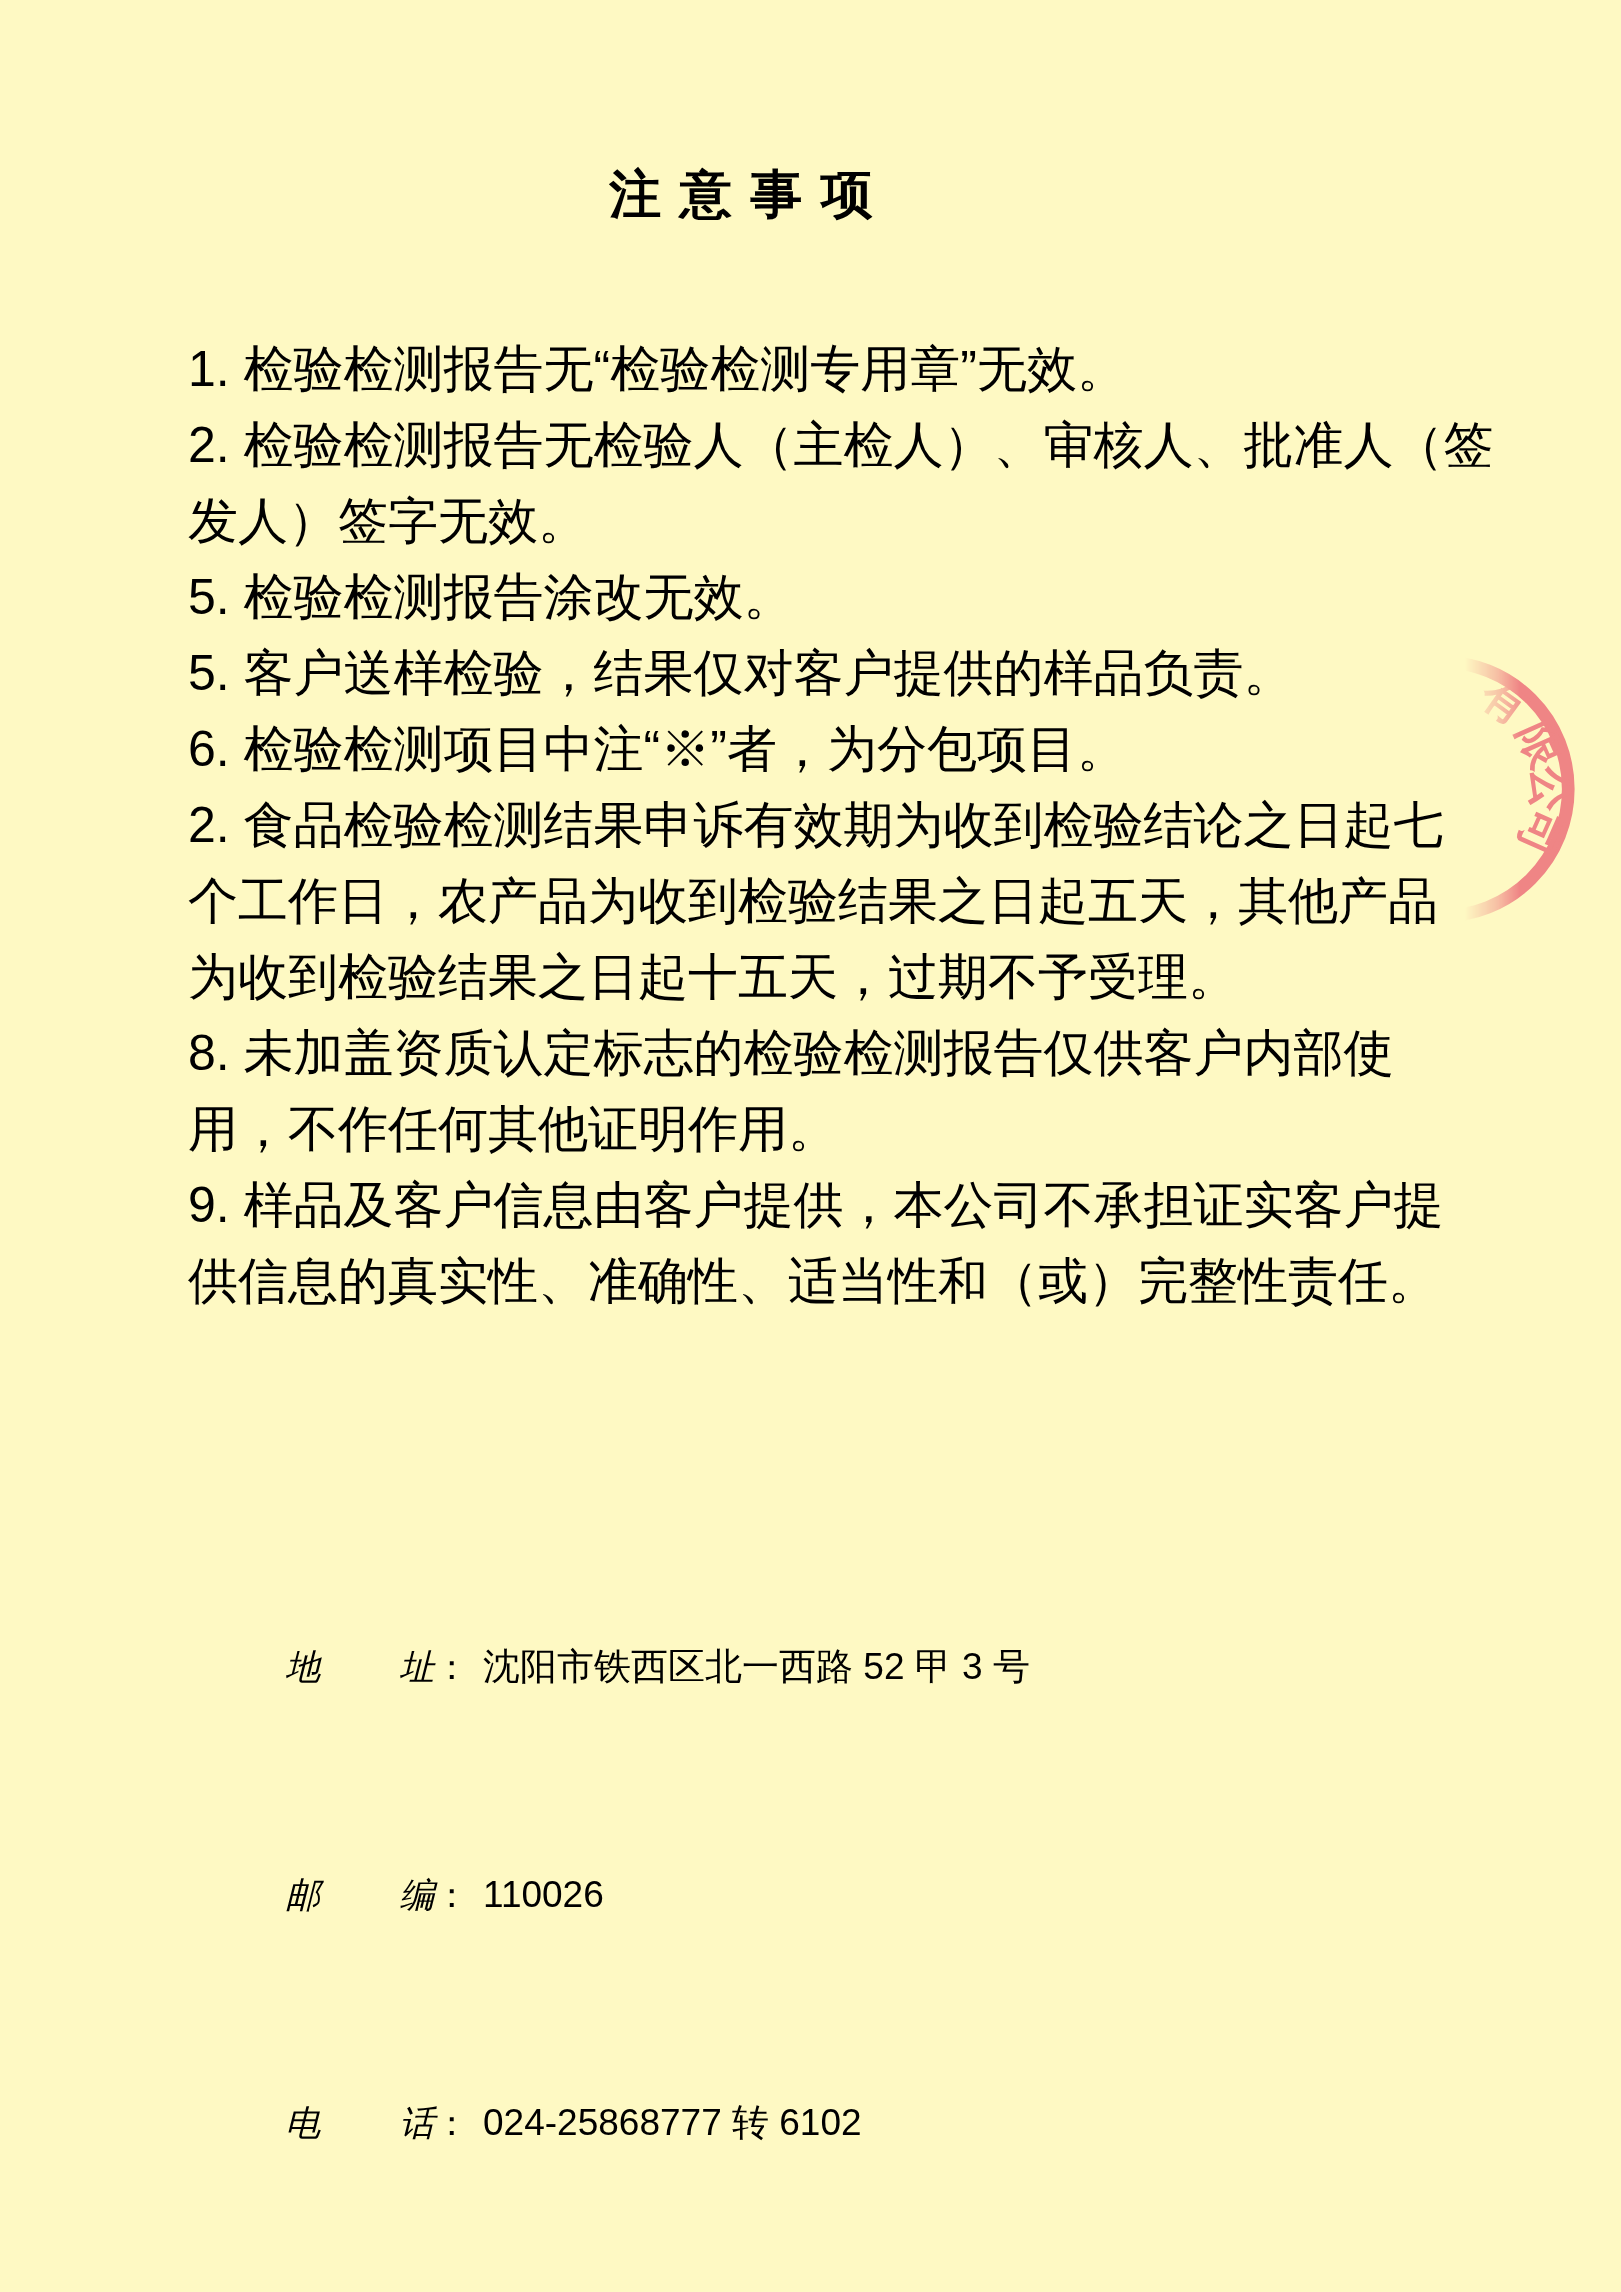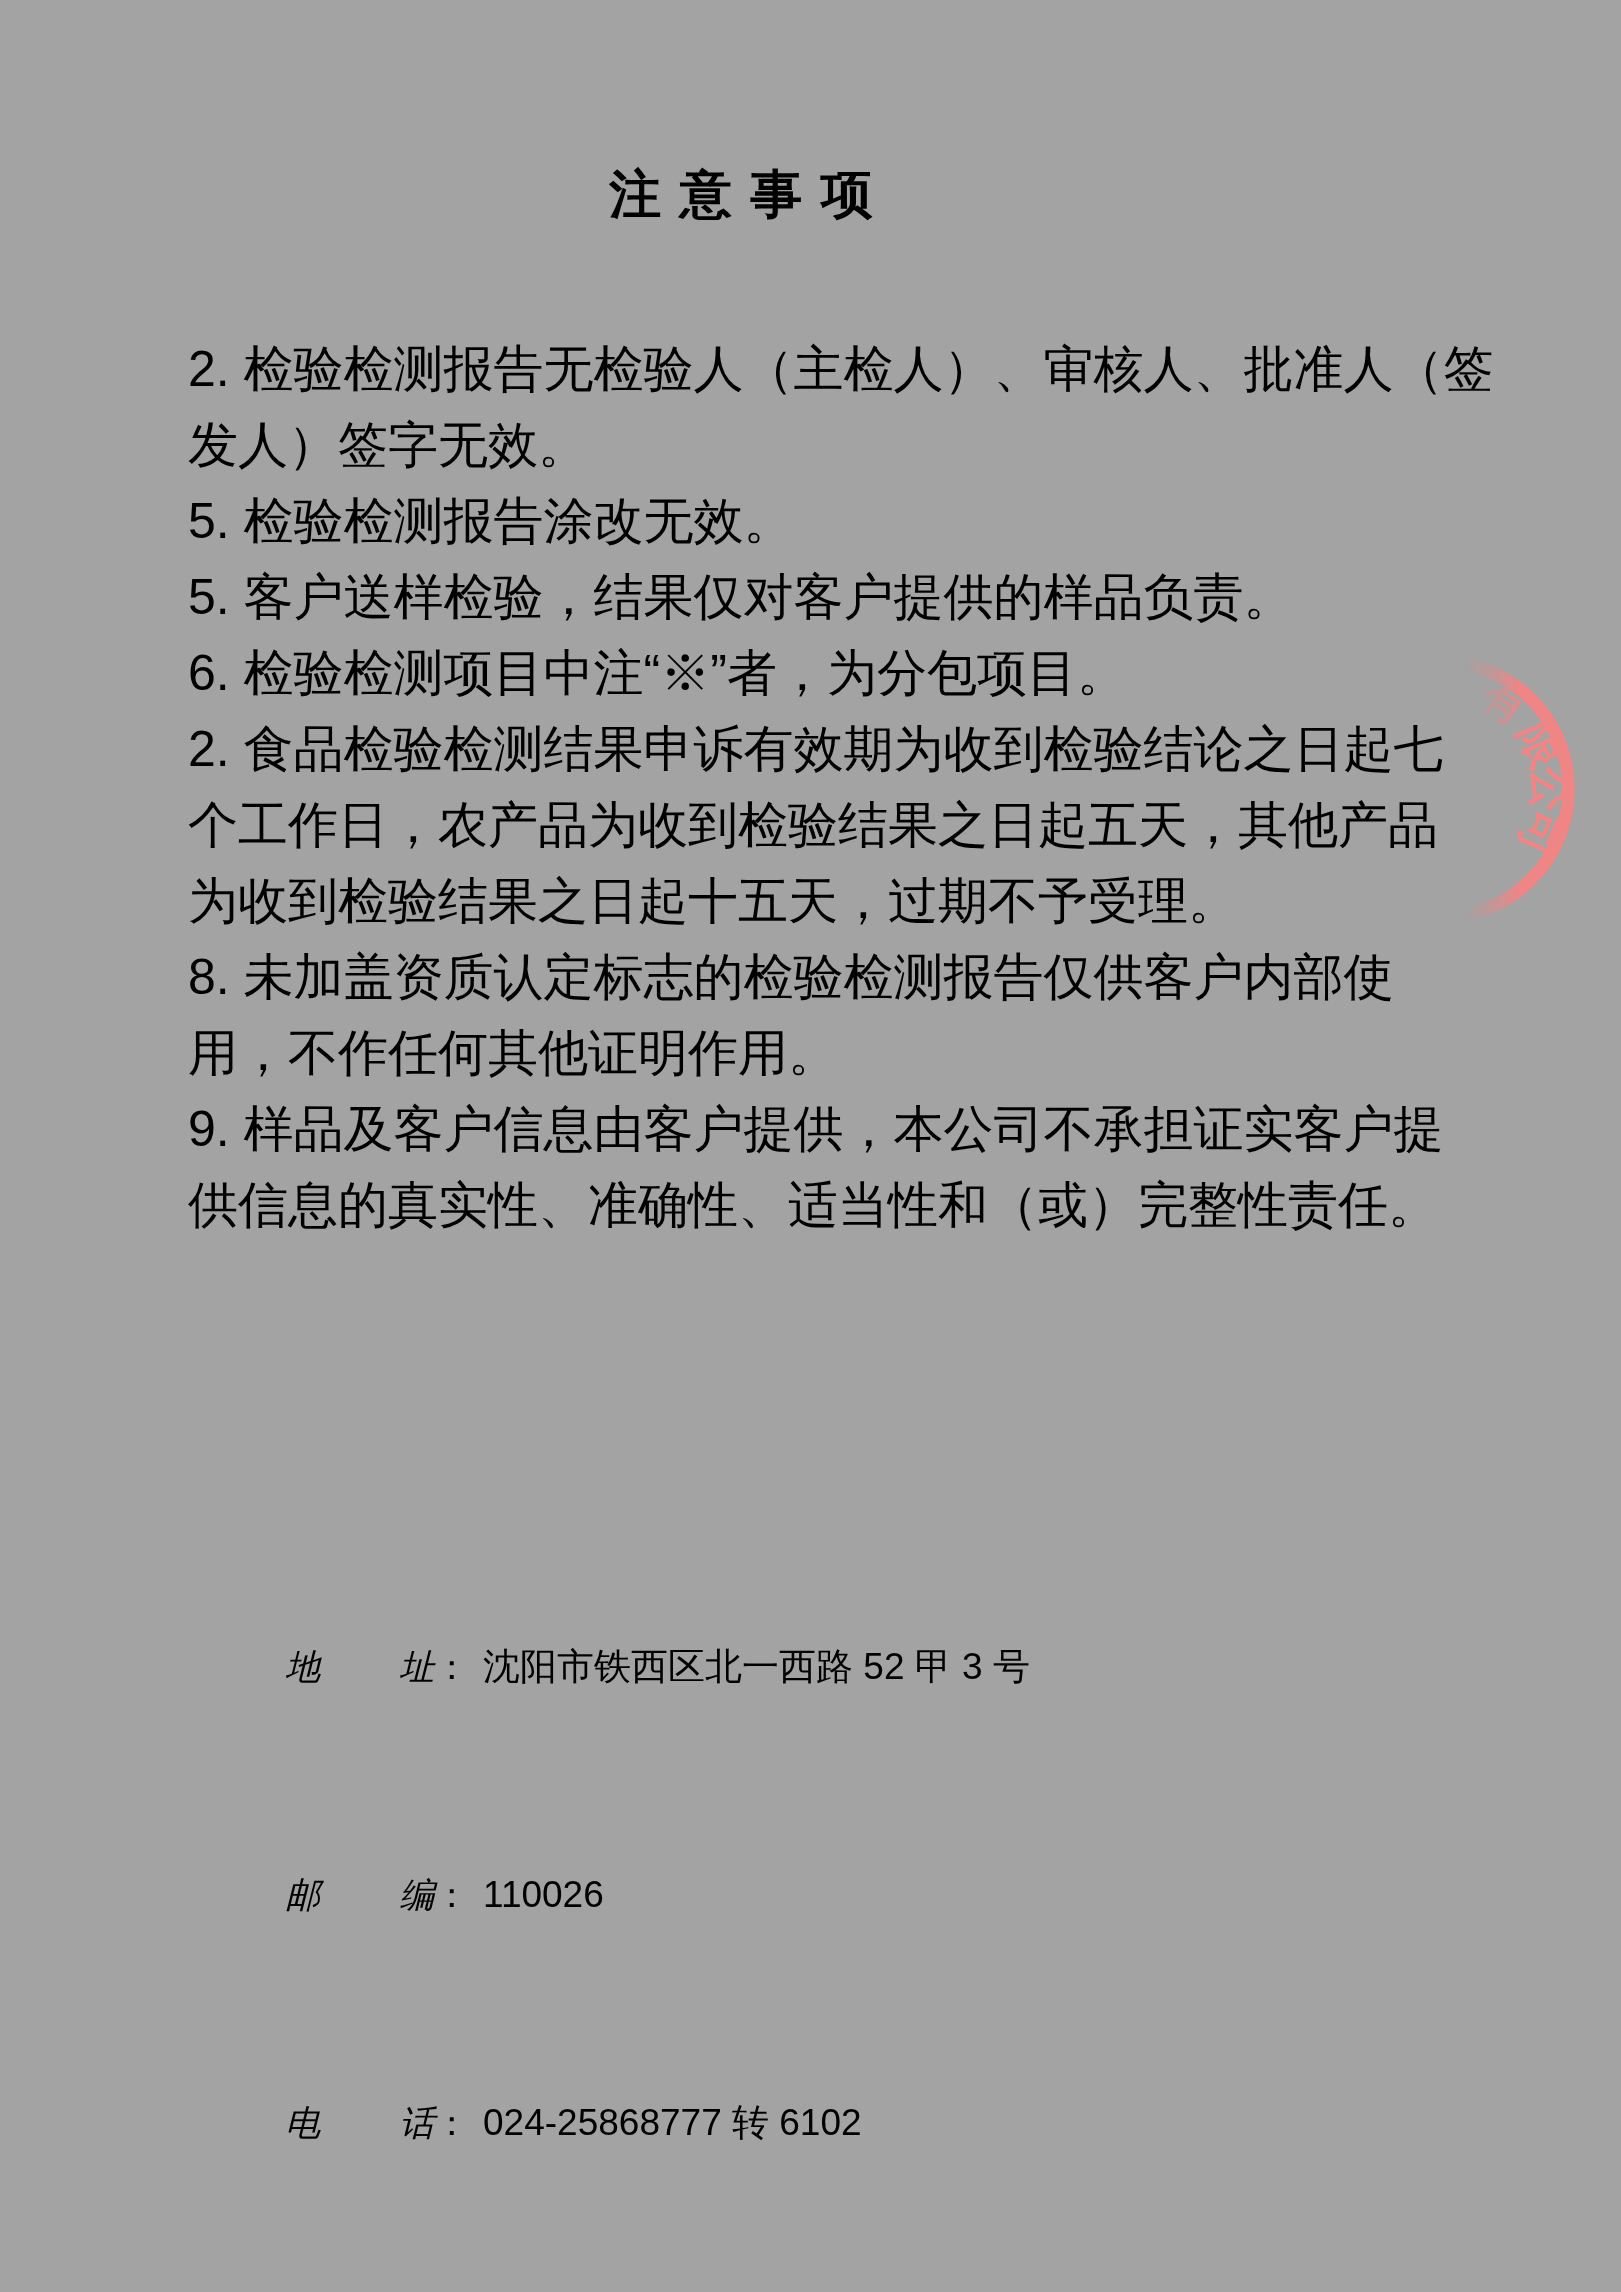--- a/index.html
+++ b/index.html
@@ -1,20 +1,20 @@
 <!DOCTYPE html>
 <html><head>
 <meta charset="utf-8">
 <style>
   html, body { margin: 0; padding: 0; background: #ffffff; }
   .page {
     position: relative;
     width: 1621px;
     height: 2293px;
-    background: #a3a3a3;
+    background: #fef9c3;
     overflow: hidden;
     color: #000000;
     font-family: "Liberation Sans", sans-serif;
   }
   .title {
     position: absolute;
     top: 156px;
     left: 0;
     width: 100%;
     box-sizing: border-box;
@@ -81,20 +81,21 @@
   }
 </style>
 </head>
 <body>
 
 <div class="page">
 
   <div class="title">注 意 事 项</div>
 
   <div class="notes">
+    <p class="note">1. 检验检测报告无“检验检测专用章”无效。</p>
     <p class="note">2. 检验检测报告无检验人（主检人）、审核人、批准人（签
 发人）签字无效。</p>
     <p class="note">5. 检验检测报告涂改无效。</p>
     <p class="note">5. 客户送样检验，结果仅对客户提供的样品负责。</p>
     <p class="note">6. 检验检测项目中注“※”者，为分包项目。</p>
     <p class="note">2. 食品检验检测结果申诉有效期为收到检验结论之日起七
 个工作日，农产品为收到检验结果之日起五天，其他产品
 为收到检验结果之日起十五天，过期不予受理。</p>
     <p class="note">8. 未加盖资质认定标志的检验检测报告仅供客户内部使
 用，不作任何其他证明作用。</p>

